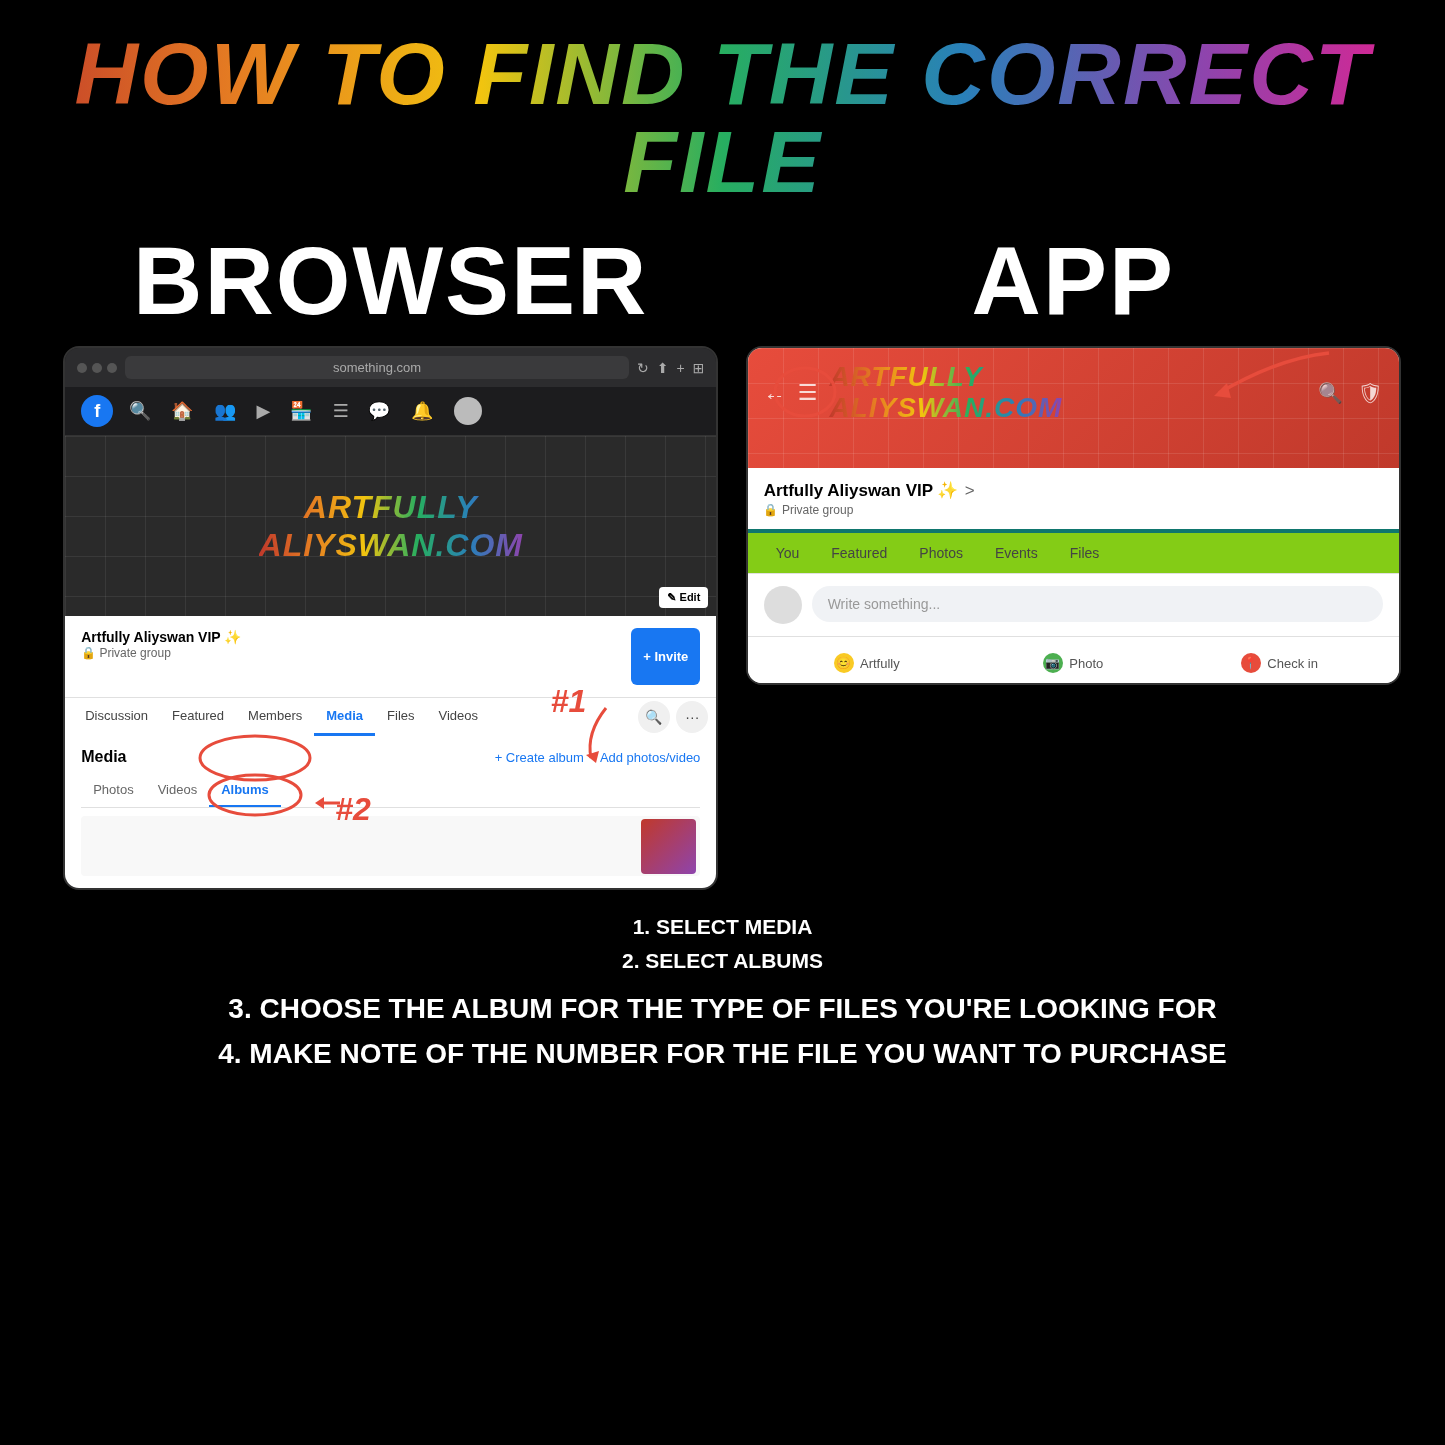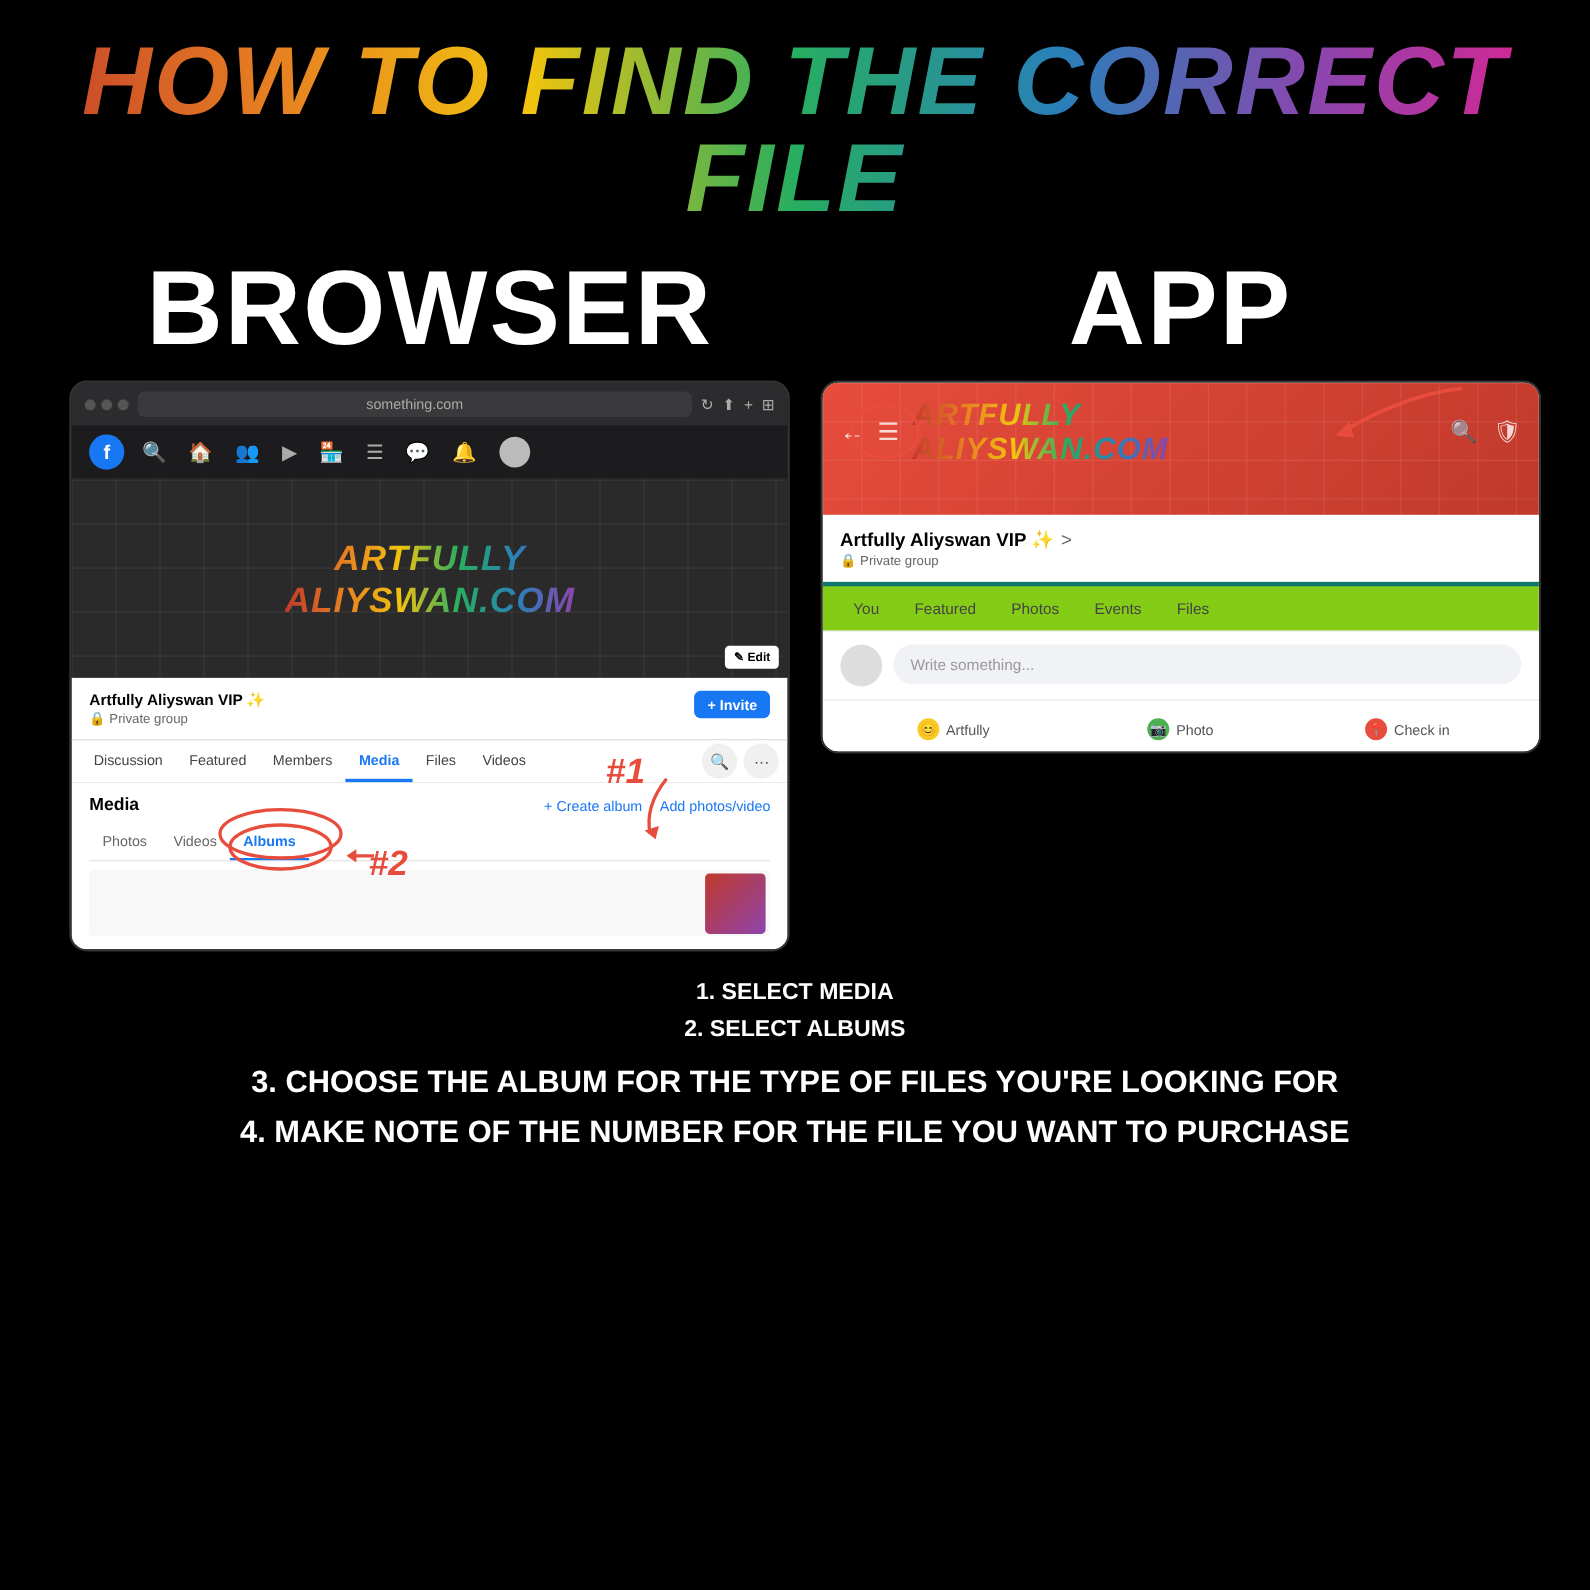--- a/index.html
+++ b/index.html
@@ -215,21 +215,21 @@
       color: #1877f2;
       border-bottom-color: #1877f2;
       font-weight: 600;
     }
 
     .fb-invite-btn {
       background: #1877f2;
       color: #fff;
       font-size: 13px;
       font-weight: 600;
-      padding: 5px 12px;
+      padding: 21px 12px;
       border-radius: 6px;
       display: inline-flex; align-items: center; gap: 4px;
     }
 
     
     .app-mock {
       background: #fff;
       border-radius: 16px;
       overflow: hidden;
       border: 2px solid #333;

